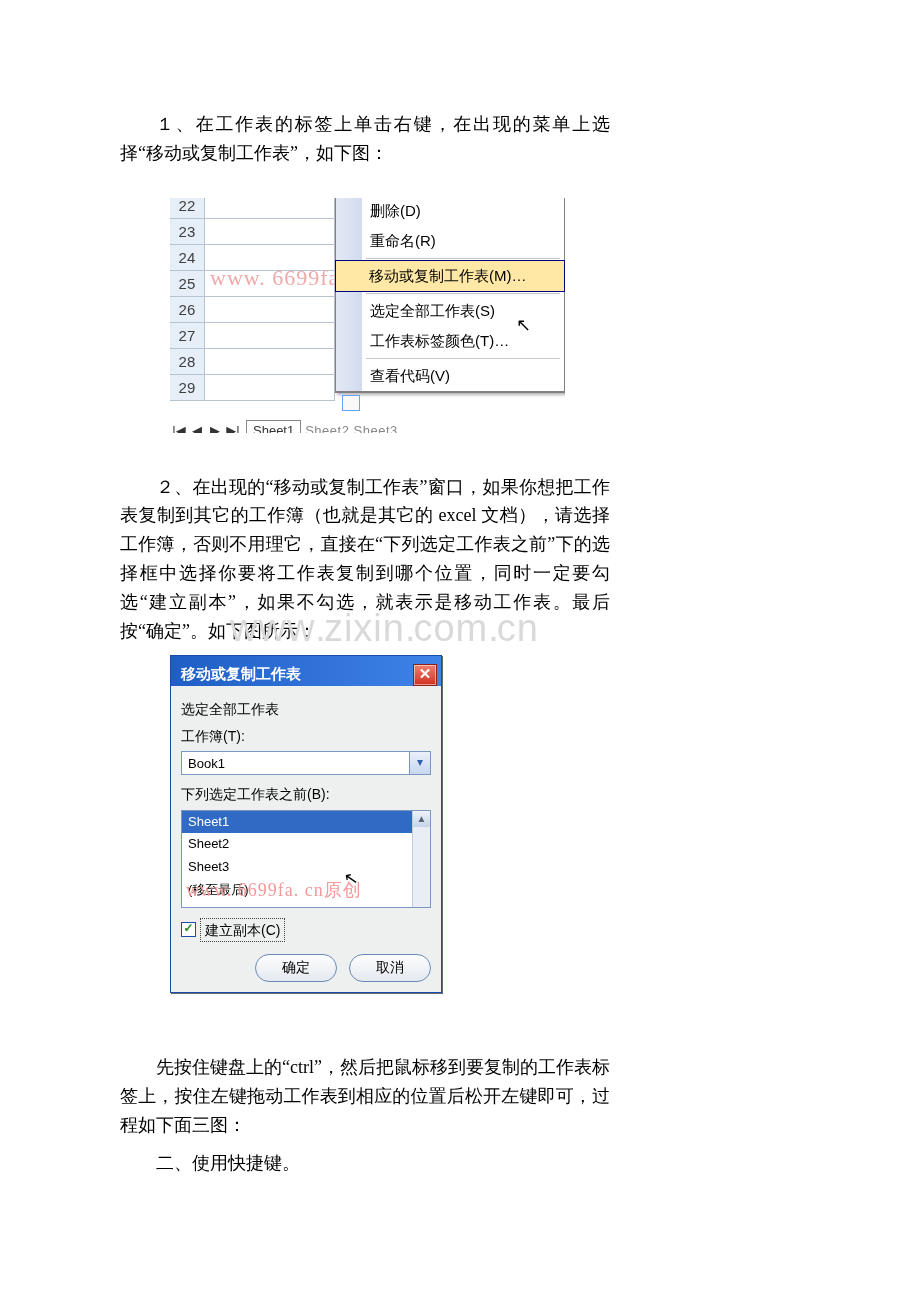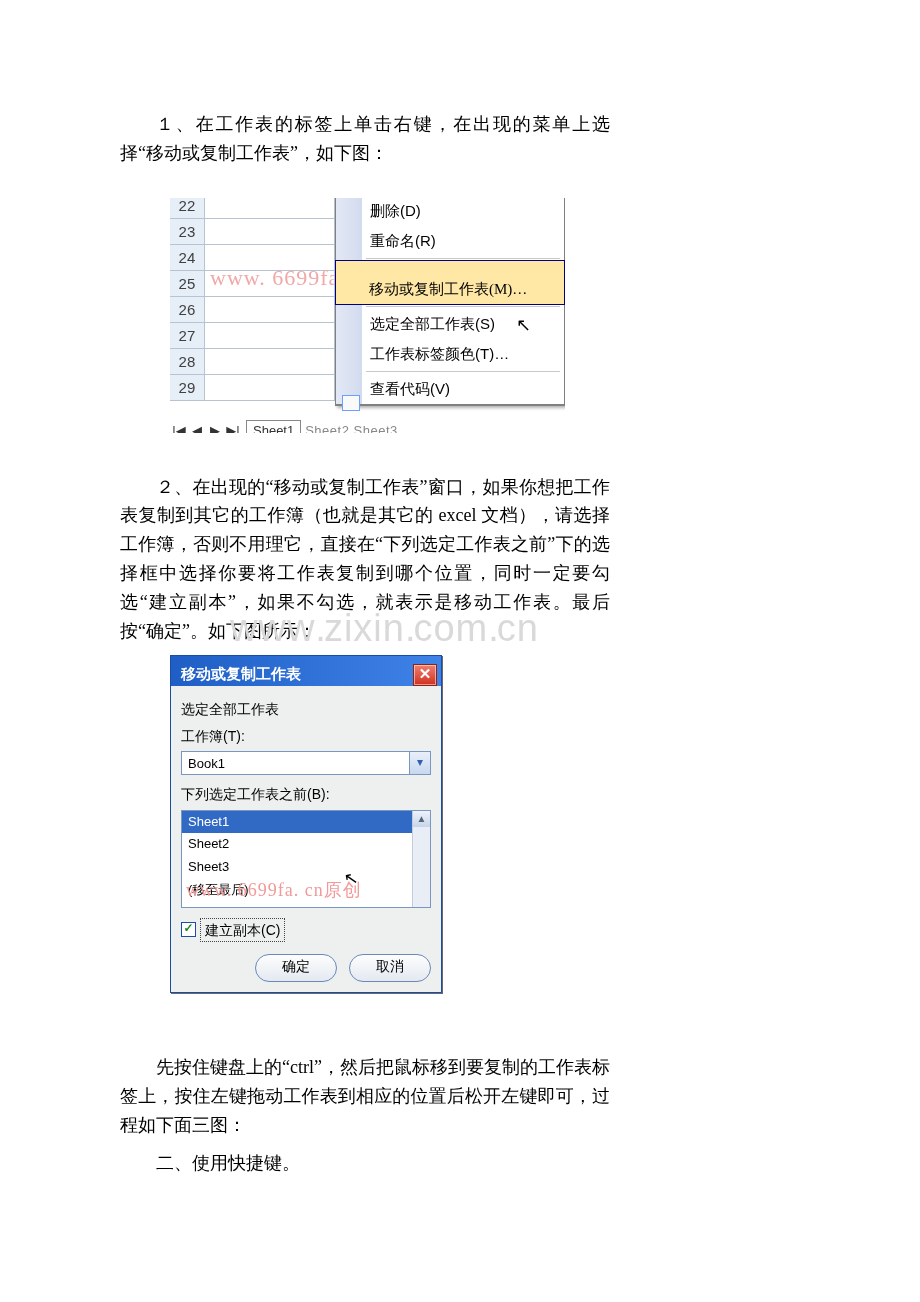--- a/index.html
+++ b/index.html
@@ -139,22 +139,21 @@
   }
   .fig1 .menu .sep {
     height: 0;
     border-top: 1px solid #c8c8c8;
     margin: 2px 4px 2px 30px;
   }
   .fig1 .menu .mi.hover {
     background: #ffe8a6;
     border: 1px solid #000080;
     margin: -1px -1px -1px -1px;
-    padding: 18px 7px 5px 33px;
-    font-family: Liberation Serif, serif;
+    padding: 5px 7px 5px 33px;
   }
   .fig1 .menu .cursor-icon {
     position: absolute;
     left: 180px;
     top: 115px;
     font-size: 18px;
     color: #000;
   }
   .fig1 .menu .viewcode-icon {
     position: absolute;
@@ -314,21 +313,20 @@
   }
   .fig2 .btn {
     width: 80px;
     height: 26px;
     background: linear-gradient(#fdfdfd, #e4e9f0);
     border: 1px solid #6a88b8;
     border-radius: 14px;
     text-align: center;
     line-height: 24px;
     font-size: 14px;
-    font-family: Liberation Serif, serif;
   }
 
   .bigwm {
     position: absolute;
     left: 230px;
     top: 598px;
     font-family: Arial, sans-serif;
     font-size: 38px;
     letter-spacing: 1px;
     color: #d9d9d9;

